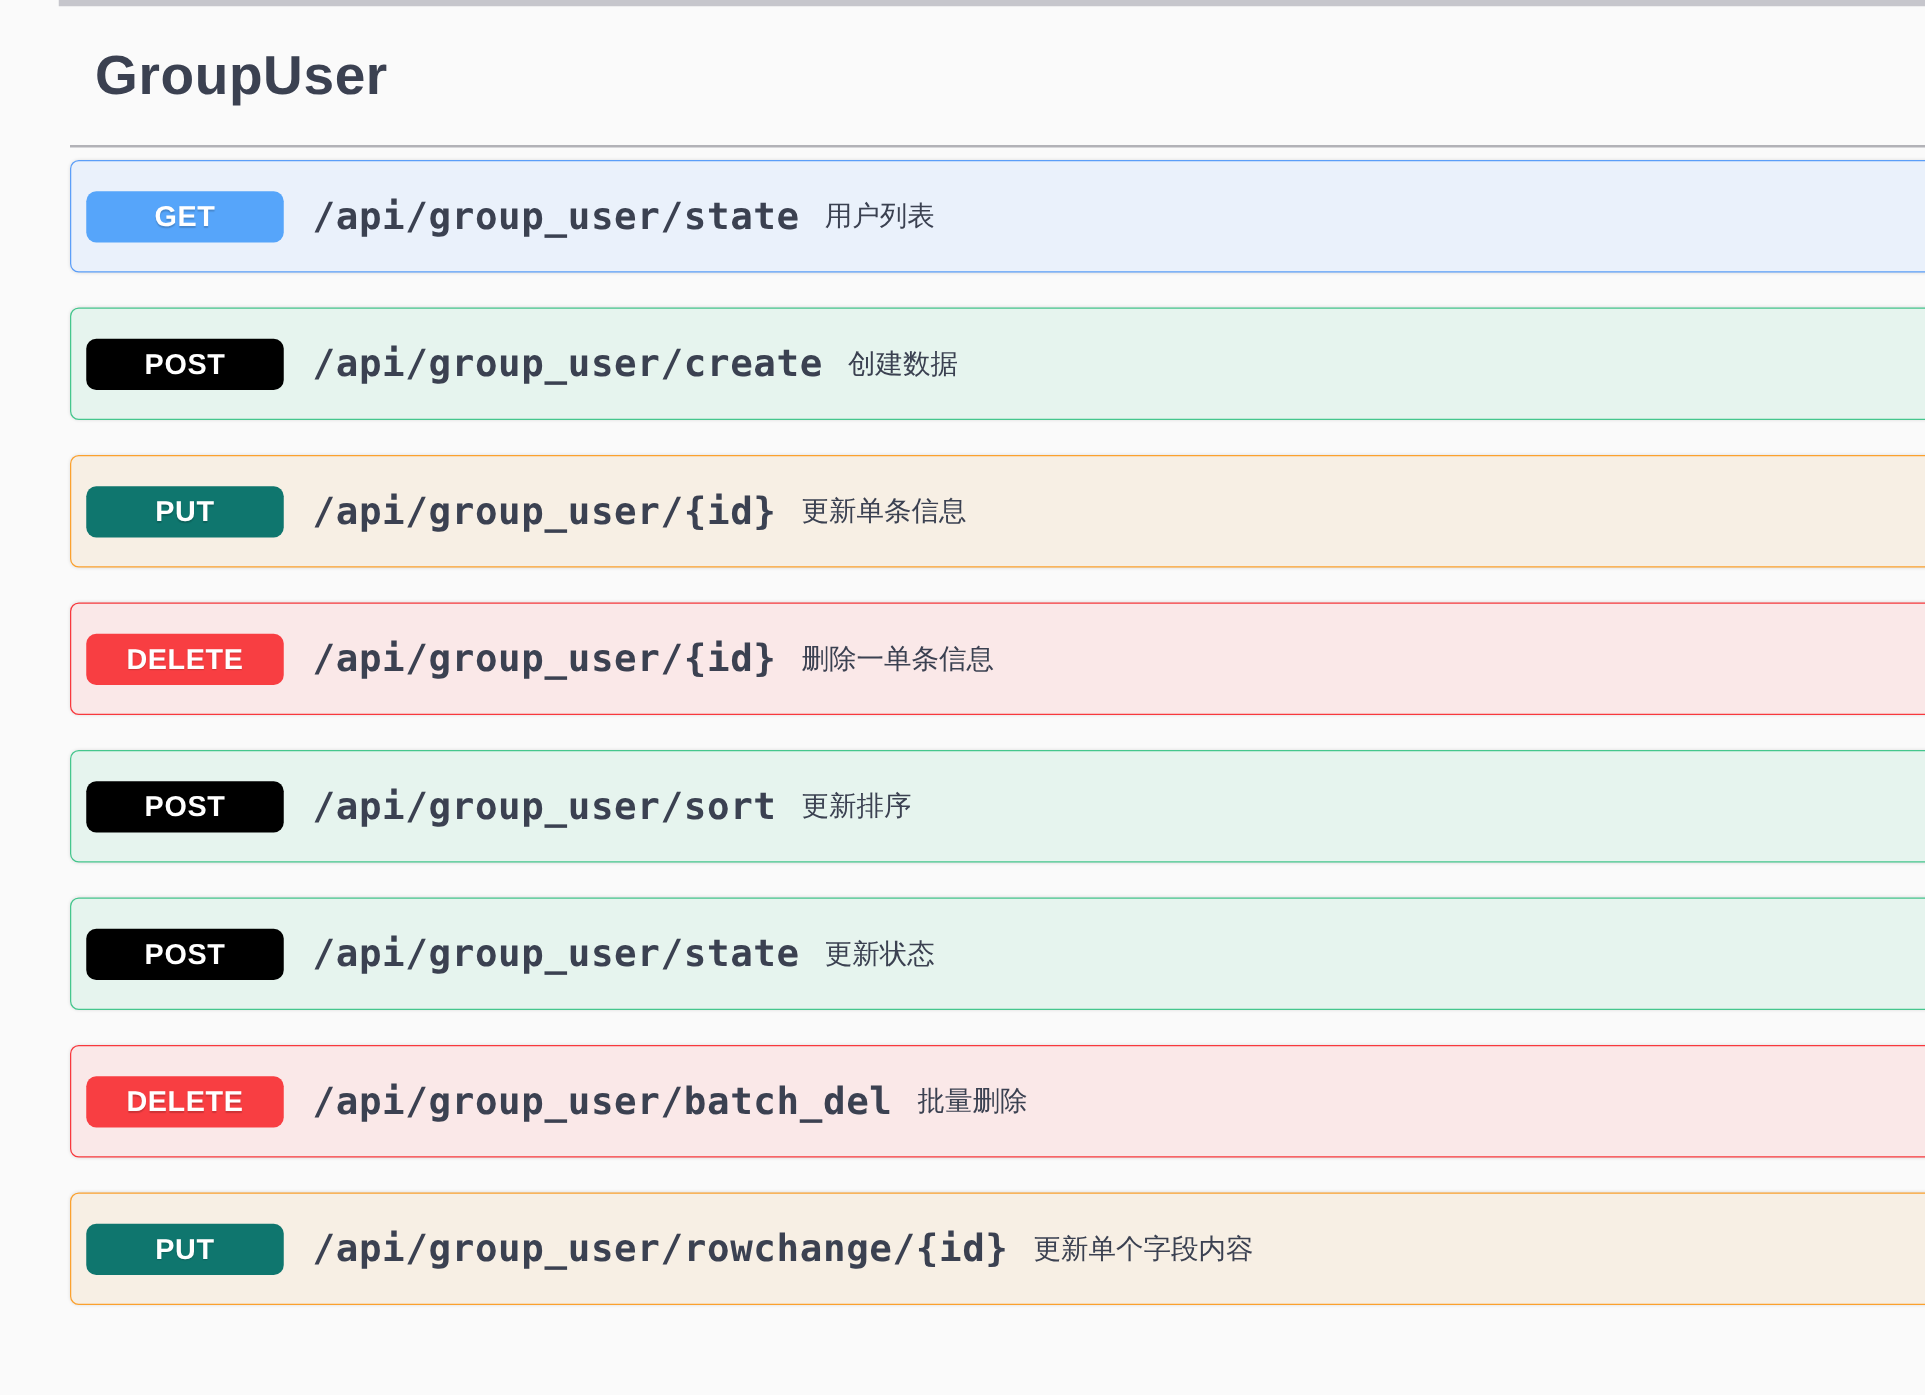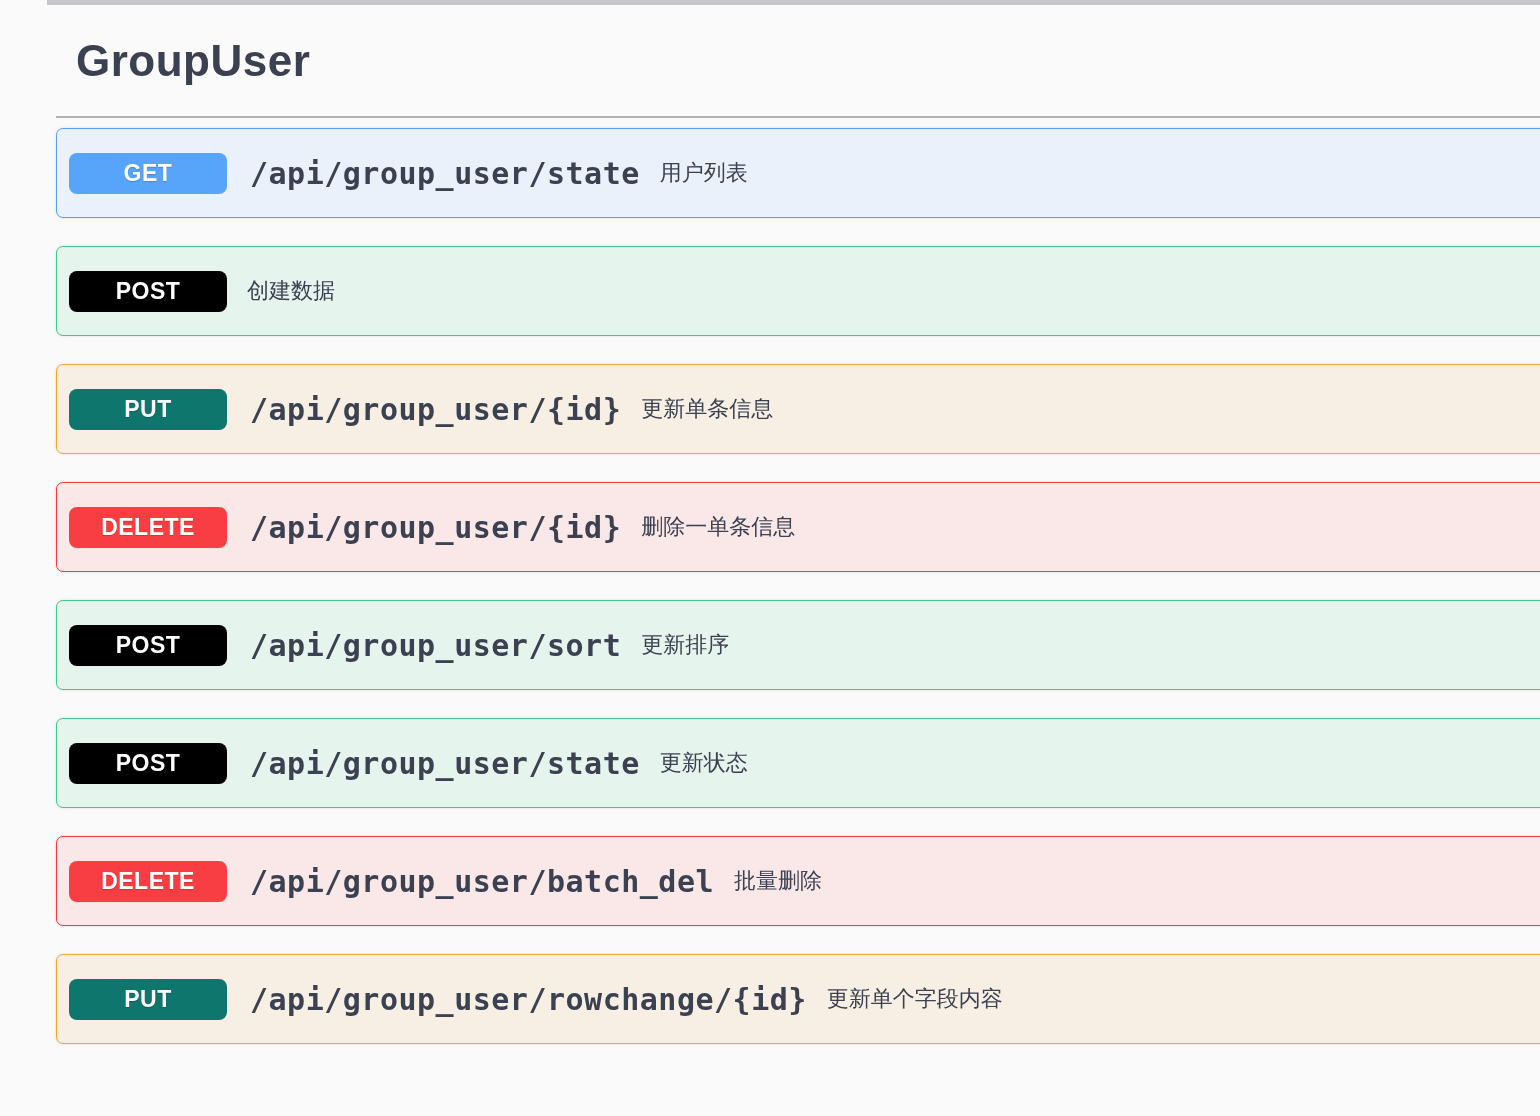--- a/index.html
+++ b/index.html
@@ -76,20 +76,21 @@
   <div class="endpoints">
 
     <div class="opblock get">
       <span class="badge">GET</span>
       <span class="path">/api/group_user/state</span>
       <span class="desc">用户列表</span>
     </div>
 
     <div class="opblock post">
       <span class="badge">POST</span>
+      <span class="path">/api/group_user/create</span>
       <span class="desc">创建数据</span>
     </div>
 
     <div class="opblock put">
       <span class="badge">PUT</span>
       <span class="path">/api/group_user/{id}</span>
       <span class="desc">更新单条信息</span>
     </div>
 
     <div class="opblock delete">

